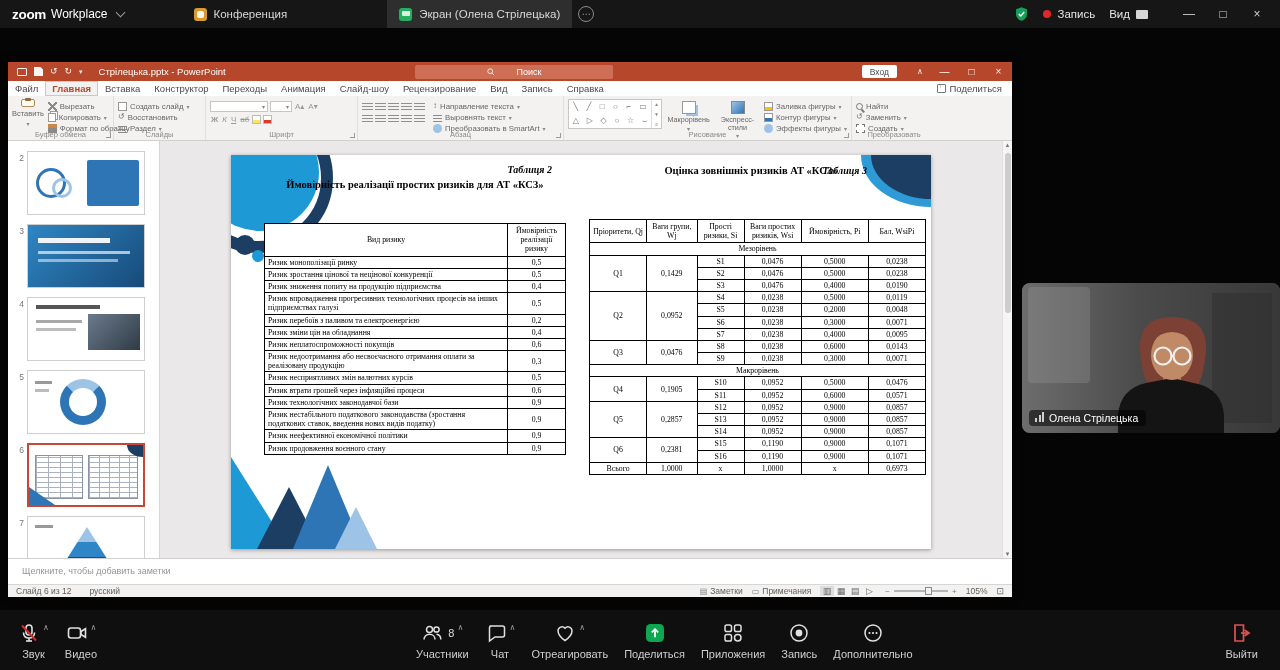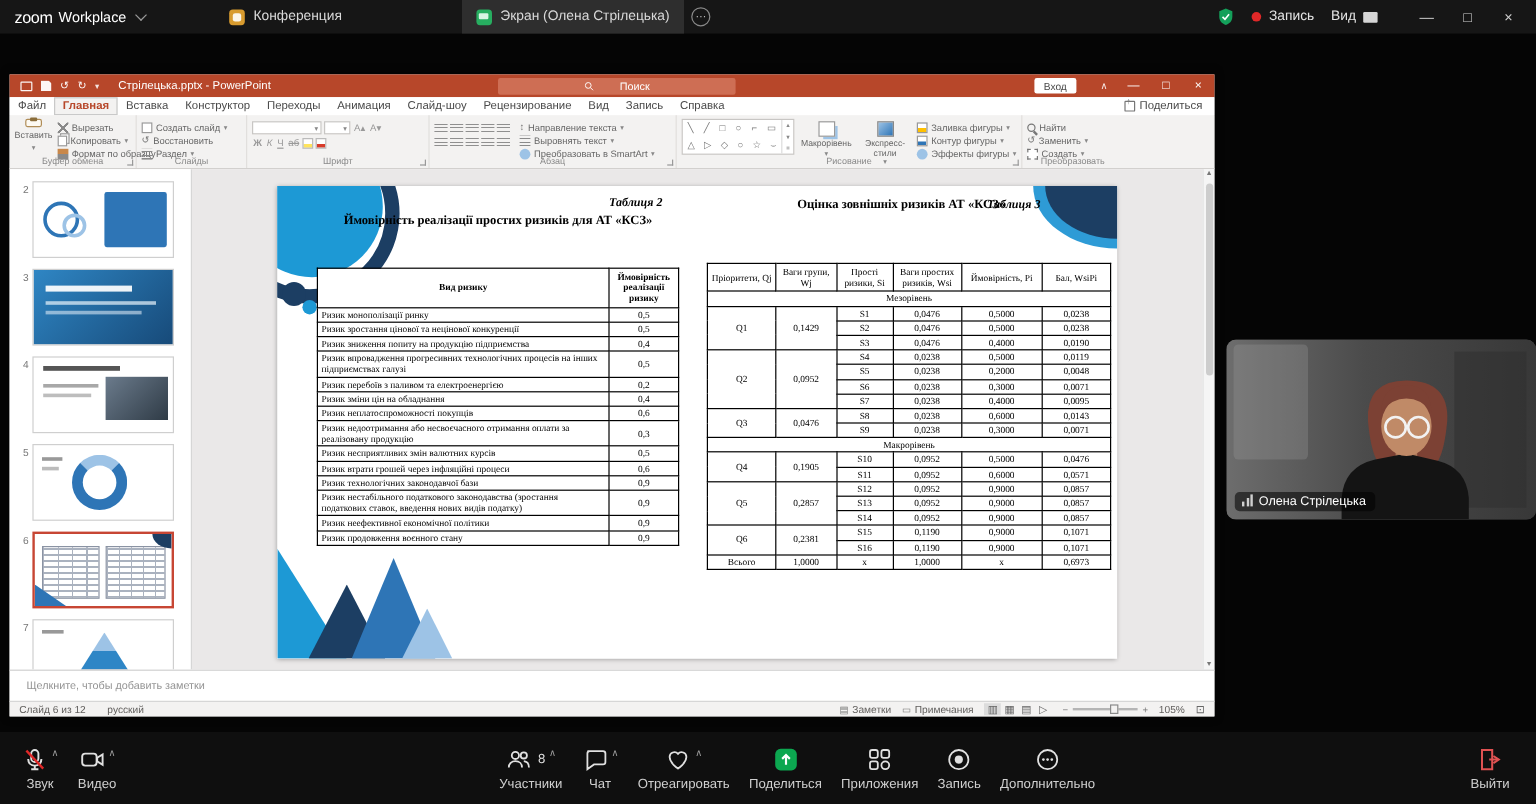--- a/index.html
+++ b/index.html
@@ -2,21 +2,21 @@
 <html><head>
 <meta charset="utf-8">
 <style>
   *{margin:0;padding:0;box-sizing:border-box}
   html,body{width:1280px;height:670px;overflow:hidden;background:#000;font-family:"Liberation Sans",sans-serif;-webkit-font-smoothing:antialiased}
   #app{position:relative;width:1280px;height:670px;background:#050505}
 
   
   #topbar{position:absolute;left:0;top:0;width:1280px;height:28px;background:#161616;display:flex;align-items:center;color:#e3e3e3;font-size:11.5px;z-index:60}
   .logo{display:flex;align-items:center;padding-left:12px;gap:3px}
-  .logo-zoom{font-weight:400;font-size:13.5px;color:#fff;letter-spacing:-.3px}
+  .logo-zoom{font-weight:700;font-size:13.5px;color:#fff;letter-spacing:-.3px}
   .logo-wp{font-size:12px;color:#fff;margin-left:2px}
   .chev-css{width:7px;height:7px;border-right:1.4px solid #9a9a9a;border-bottom:1.4px solid #9a9a9a;transform:rotate(45deg);margin-left:6px;margin-top:-3px}
   .ztab{display:flex;align-items:center;gap:7px;height:28px;padding:0 12px;color:#d9d9d9;white-space:nowrap}
   .ztab.active{background:#2e2e2e}
   .tab-ic{width:13px;height:13px;border-radius:3px;flex:none;position:relative}
   .tab-ic.orange{background:#d89b2f}
   .tab-ic.orange::after{content:"";position:absolute;left:3px;top:3px;width:7px;height:7px;background:#fff;border-radius:2px;opacity:.9}
   .tab-ic.green{background:#27ae60}
   .tab-ic.green::after{content:"";position:absolute;left:2.5px;top:3px;width:8px;height:5px;background:#d8f5e4;border-radius:1px}
   .more-circle{width:16px;height:16px;border:1px solid #8a8a8a;border-radius:50%;display:flex;align-items:center;justify-content:center;color:#bbb;font-size:9px;margin-left:6px}
@@ -143,21 +143,21 @@
   #dec-cor-rim{right:0;top:0;width:70px;height:52px;background:#2e9bd6;border-radius:0 0 0 100%;z-index:1}
   #dec-cor{right:0;top:0;width:60px;height:44px;background:#1c3e63;border-radius:0 0 0 100%;z-index:2}
   #dec-tri1{left:0;bottom:0;width:58px;height:92px;background:#1d99d5;clip-path:polygon(0 0,0 100%,100% 100%);z-index:1}
   #dec-tri2{left:26px;bottom:0;width:64px;height:62px;background:#1c3e63;clip-path:polygon(50% 0,0 100%,100% 100%);z-index:1}
   #dec-tri3{left:62px;bottom:0;width:70px;height:84px;background:#2e75b6;clip-path:polygon(50% 0,0 100%,100% 100%);z-index:1}
   #dec-tri4{left:104px;bottom:0;width:42px;height:42px;background:#9dc3e6;clip-path:polygon(50% 0,0 100%,100% 100%);z-index:1}
   .t2caption{position:absolute;left:33px;top:9px;width:288px;text-align:right;font-style:italic;font-weight:600;font-size:10px;z-index:4}
   .t2title{position:absolute;left:33px;top:23px;width:302px;text-align:center;font-weight:700;font-size:10.5px;line-height:1.3;z-index:4}
   #table2{position:absolute;left:33px;top:68px;width:302px;border-collapse:collapse;font-size:7.8px;line-height:1.18;z-index:3}
   #table2 th,#table2 td{border:1px solid #000;padding:1px 3px;vertical-align:middle;background:#fff}
-  #table2 th{text-align:center;font-weight:700;padding:2px 2px}
+  #table2 th{text-align:center;font-weight:400;padding:2px 2px}
   #table2 th.pcol,#table2 td.val{width:58px;text-align:center}
   .t3title{position:absolute;left:370px;top:10px;width:300px;text-align:center;font-weight:700;font-size:10.5px;z-index:4}
   .t3caption{position:absolute;left:540px;top:10px;width:96px;text-align:right;font-style:italic;font-weight:600;font-size:10px;z-index:4}
   #table3{position:absolute;left:358px;top:64px;width:337px;border-collapse:collapse;font-size:7.8px;line-height:1.18;table-layout:fixed;z-index:3}
   #table3 th,#table3 td{border:1px solid #000;padding:1px 2px;text-align:center;vertical-align:middle;background:#fff;overflow:hidden}
   #table3 th{font-weight:400;padding:2px 1px}
   #table3 td.section{font-weight:400}
   #table3 td.total{font-weight:400}
 
   

